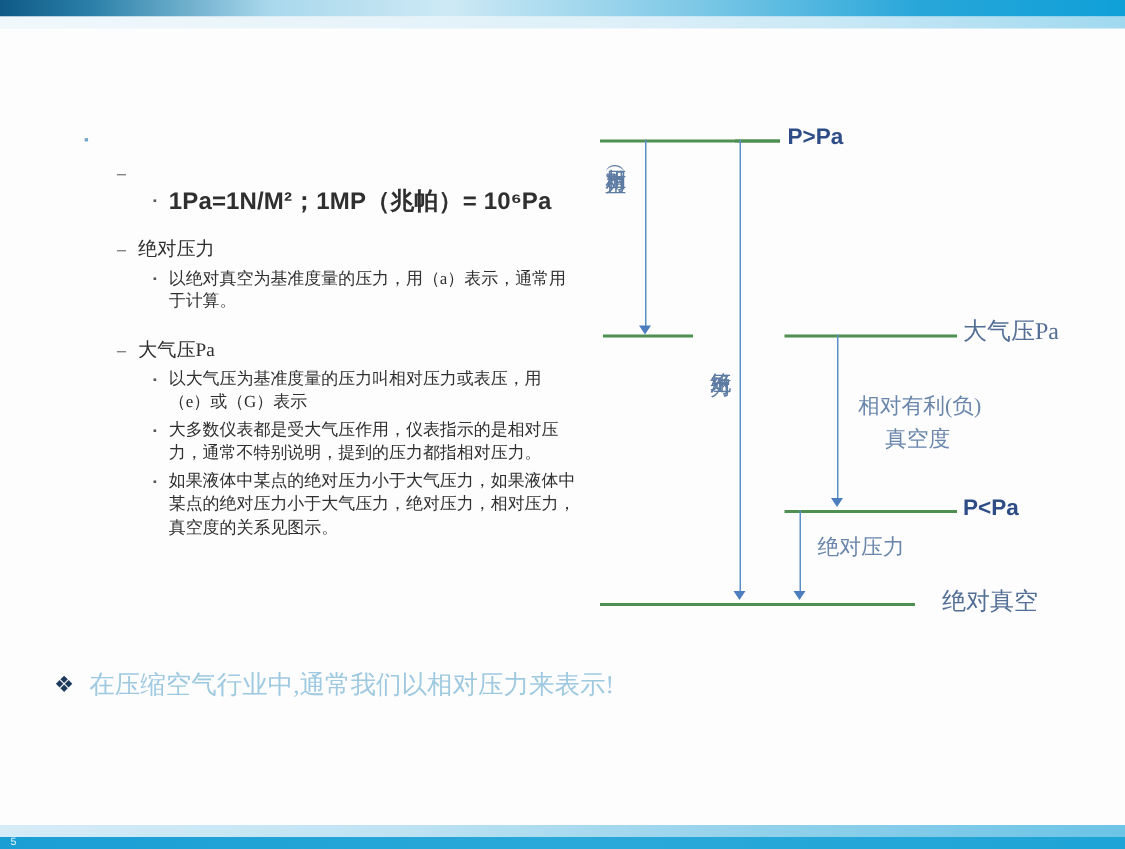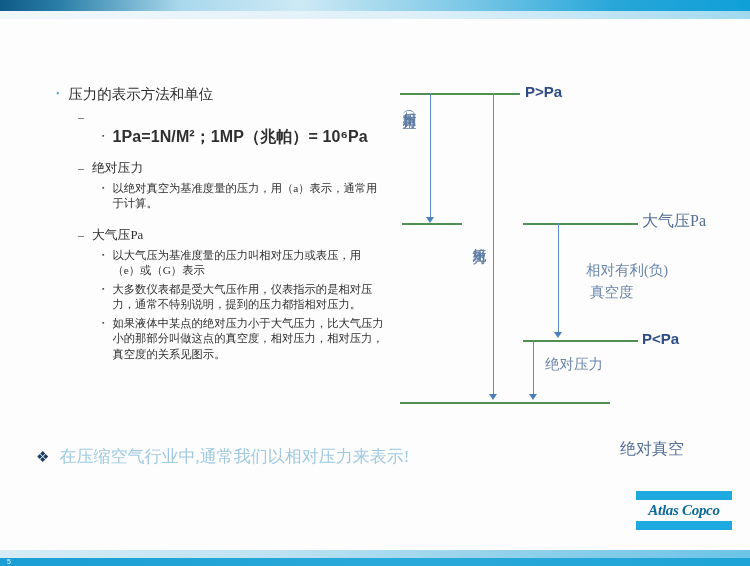--- a/index.html
+++ b/index.html
@@ -129,21 +129,20 @@
 <div class="slide">
 
   <div class="top-banner"></div>
   <div class="top-banner-soft"></div>
 
 
   <div class="content">
 
     <div class="lvl1">
       <span class="mk">▪</span>
-      <span>压力的表示方法和单位</span>
     </div>
 
     <div class="lvl2">
       <span class="mk">–</span>
     </div>
 
     <div class="lvl3">
       <span class="mk">▪</span>
       <span class="tx formula">1Pa=1N/M²；1MP（兆帕）= 10⁶Pa</span>
     </div>
@@ -172,21 +171,21 @@
       <span class="tx">以大气压为基准度量的压力叫相对压力或表压，用（e）或（G）表示</span>
     </div>
 
     <div class="lvl3">
       <span class="mk">▪</span>
       <span class="tx">大多数仪表都是受大气压作用，仪表指示的是相对压力，通常不特别说明，提到的压力都指相对压力。</span>
     </div>
 
     <div class="lvl3">
       <span class="mk">▪</span>
-      <span class="tx">如果液体中某点的绝对压力小于大气压力，比大气压力小的那部分叫做这点的真空度，相对压力，相对压力，真空度的关系见图示。</span>
+      <span class="tx">如果液体中某点的绝对压力小于大气压力，如果液体中某点的绝对压力小于大气压力，绝对压力，相对压力，真空度的关系见图示。</span>
     </div>
 
   </div>
 
   <div class="highlight">
     <span class="dia">❖</span>
     <span>在压缩空气行业中,通常我们以相对压力来表示!</span>
   </div>
 
   <div class="diagram">
@@ -206,34 +205,29 @@
 
     <div class="vline" style="left:178px;top:148px;height:111px;"></div>
     <div class="arrow" style="left:174px;top:257px;"></div>
 
     <div class="vline" style="left:153px;top:265px;height:57px;"></div>
     <div class="arrow" style="left:149px;top:319px;"></div>
 
     <div class="vlabel" style="left:20px;top:26px;height:118px;">相对压力（正）</div>
     <div class="vlabel" style="left:90px;top:162px;height:92px;">绝对压力</div>
 
-    <div class="hlabel" style="left:206px;top:186px;">相对有利(负)</div>
+    <div class="hlabel" style="left:192px;top:186px;">相对有利(负)</div>
     <div class="hlabel" style="left:210px;top:208px;">真空度</div>
     <div class="hlabel" style="left:165px;top:280px;">绝对压力</div>
 
     <div class="dlabel" style="left:145px;top:8px;">P&gt;Pa</div>
     <div class="dlabel cn" style="left:262px;top:136px;font-size:16px;">大气压Pa</div>
     <div class="dlabel" style="left:262px;top:255px;">P&lt;Pa</div>
-    <div class="dlabel cn" style="left:240px;top:316px;font-size:16px;margin-top:48px;">绝对真空</div>
+    <div class="dlabel cn" style="left:248px;top:316px;font-size:16px;">绝对真空</div>
 
   </div>
 
-  <div class="logo">
-    <div class="bar"></div>
-    <div class="name">Atlas Copco</div>
-    <div class="bar2"></div>
-  </div>
 
   <div class="bottom-band"></div>
   <div class="bottom-bar"></div>
   <div class="pagenum">5</div>
 
 </div>
 
 </body></html>

